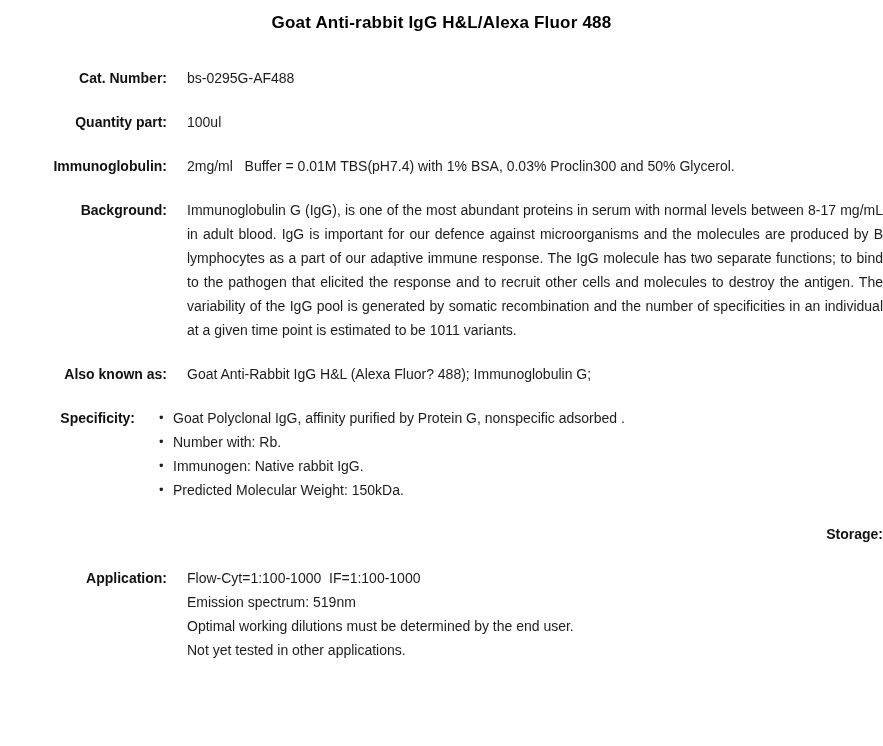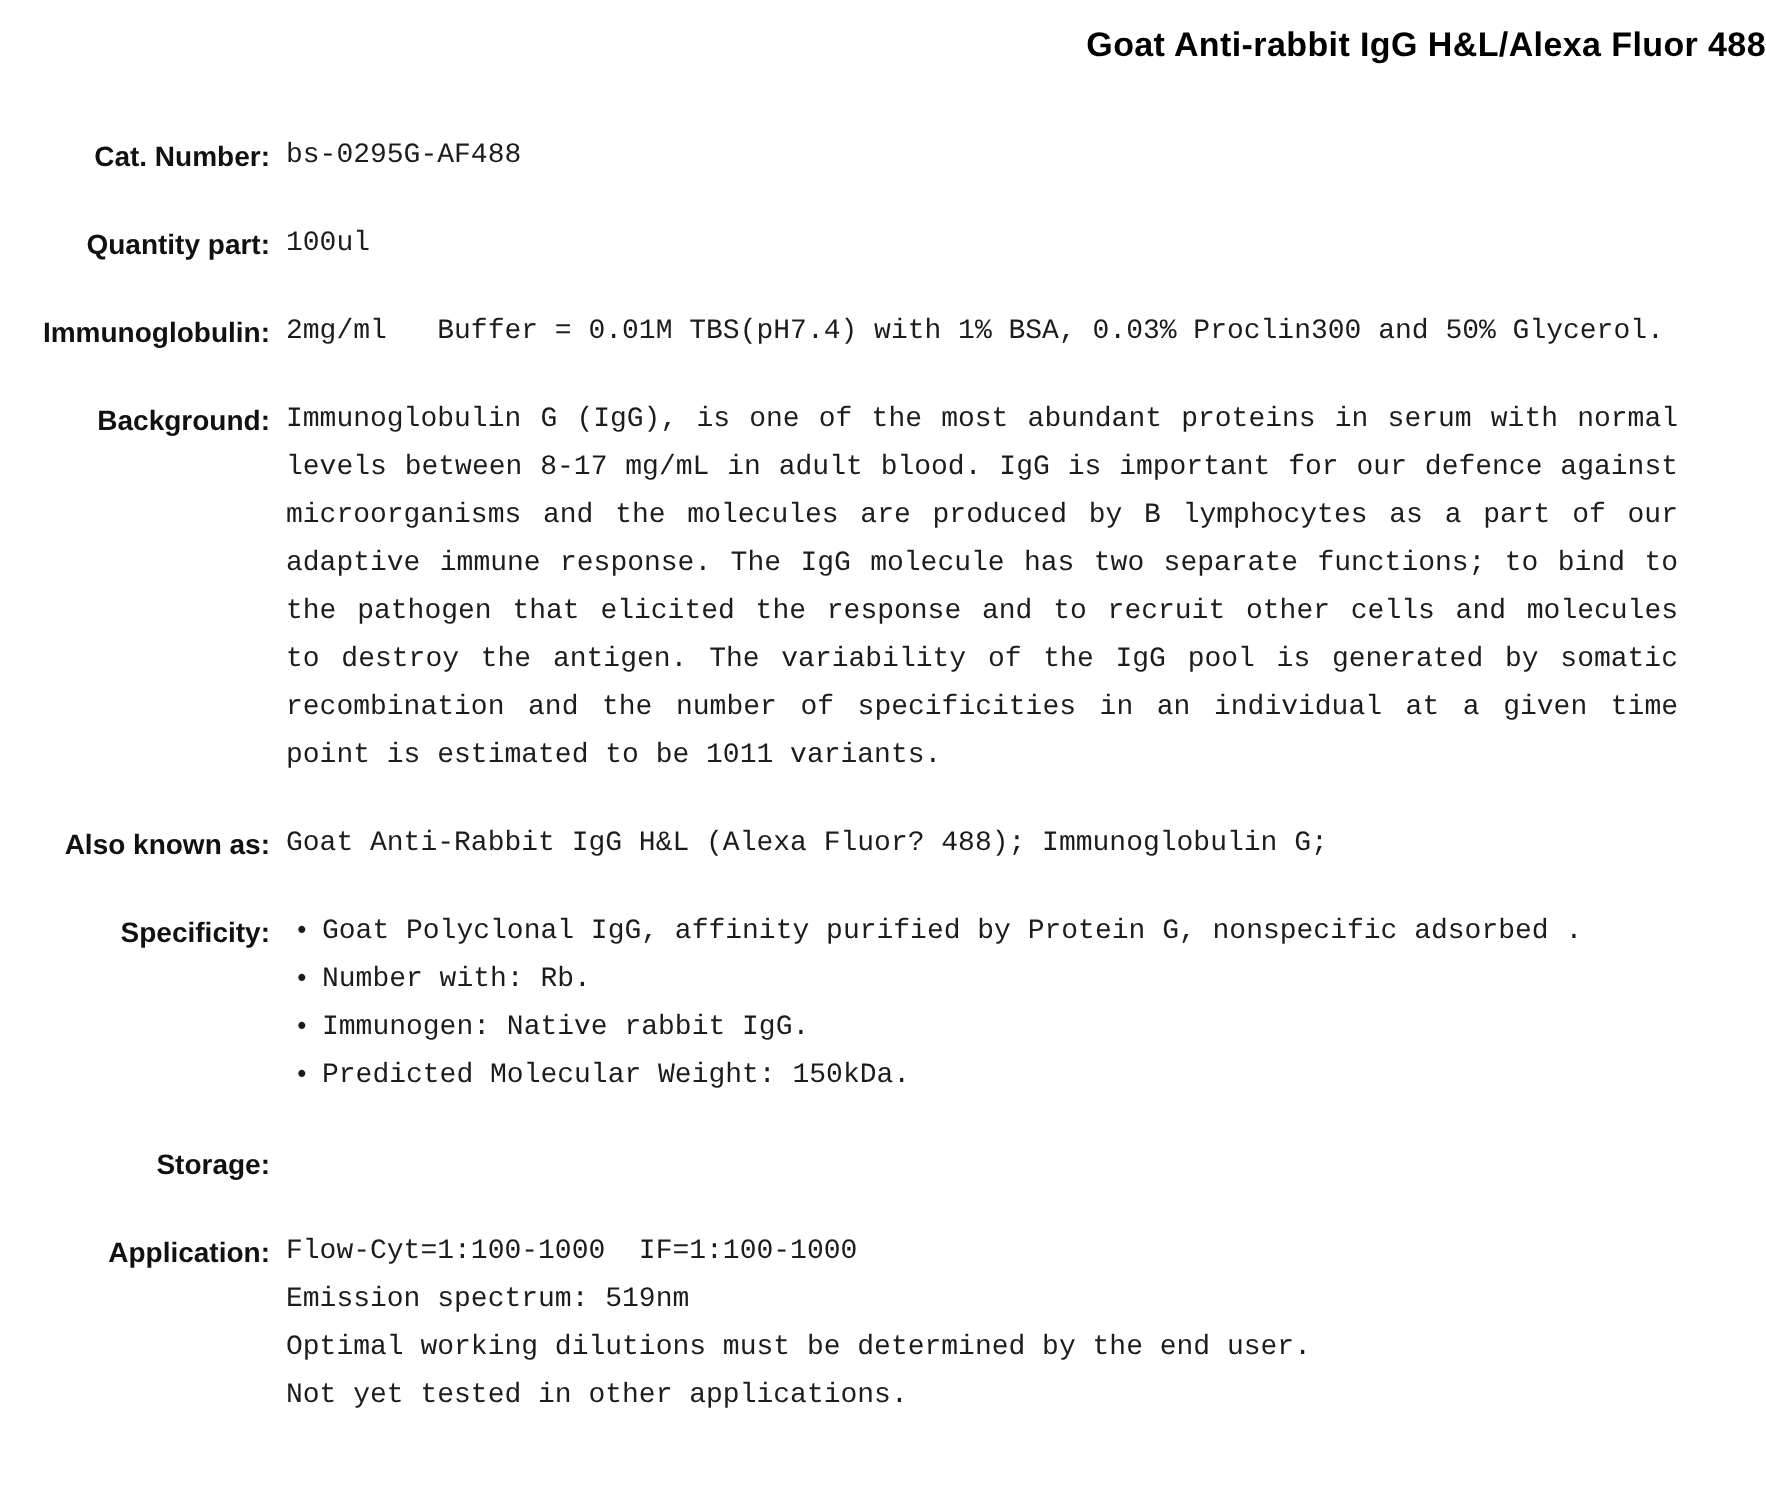--- a/index.html
+++ b/index.html
@@ -8,48 +8,48 @@
     font-family: "Liberation Sans", sans-serif;
   }
   .page {
     width: 883px;
     height: 746px;
     background: #ffffff;
     padding-top: 10px;
     overflow: hidden;
   }
   .doc-title {
-    text-align: right;
+    text-align: center;
     font-size: 17px;
     font-weight: bold;
     line-height: 26px;
     color: #000000;
     margin-bottom: 30px;
     letter-spacing: 0.2px;
   }
   .row {
     display: flex;
     align-items: flex-start;
     font-size: 14px;
     line-height: 24px;
     color: #1c1c1c;
     margin-bottom: 20px;
+    justify-content: flex-end;
   }
   .row:last-child { margin-bottom: 0; }
   .field-label {
     width: 135px;
     flex-shrink: 0;
     text-align: right;
     font-weight: bold;
     color: #111111;
   }
   .field-value {
-    margin-left: 8px;
+    margin-left: 20px;
     width: 696px;
-    font-family: Liberation Mono, monospace;
   }
   .justify { text-align: justify; }
   .prewrap { white-space: pre-wrap; }
   .bullet-list { width: 100%; }
   .bullet-row { display: flex; align-items: flex-start; }
   .bullet-glyph {
     width: 18px;
     flex-shrink: 0;
     padding-left: 4px;
     font-size: 13px;

